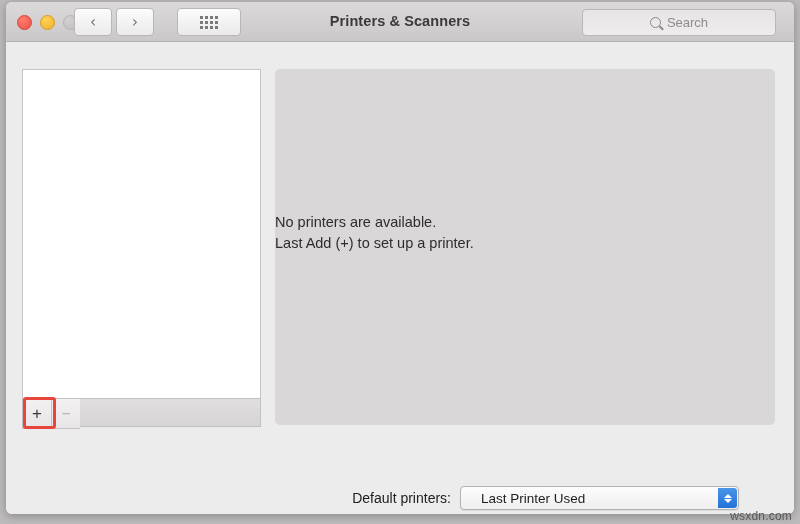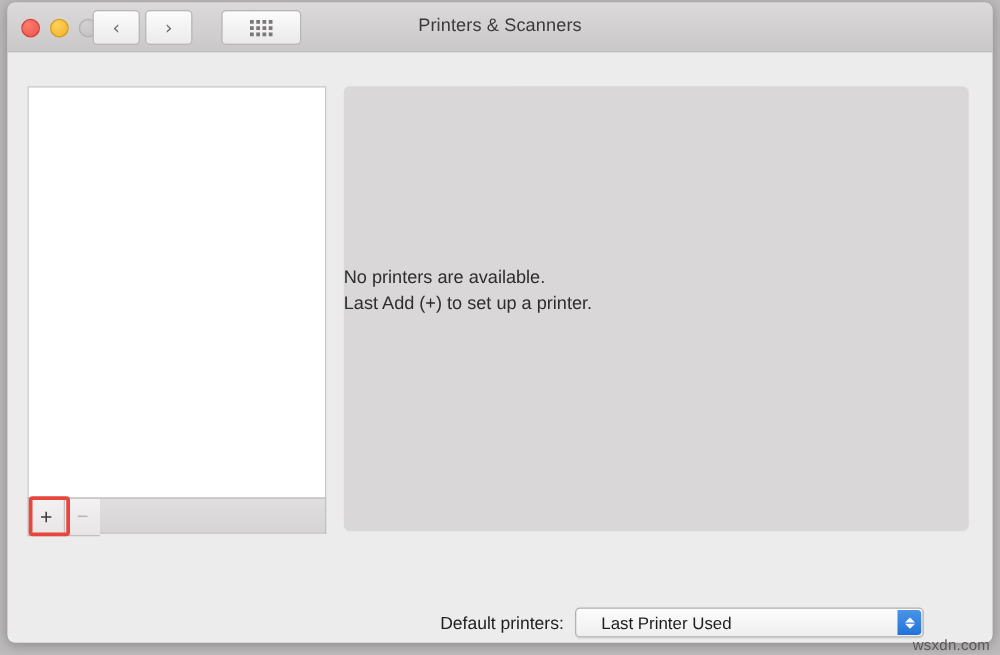--- a/index.html
+++ b/index.html
@@ -94,21 +94,21 @@
   }
   .dots i { display: block; width: 3px; height: 3px; background: #7a7878; }
 
   .wintitle {
     position: absolute;
     left: 0; right: 0;
     top: 11px;
     text-align: center;
     font-size: 14.5px;
     color: #3b3939;
-    font-weight: normal;
+    font-weight: bold;
     letter-spacing: .1px;
   }
 
   .searchfield {
     position: absolute;
     right: 18px;
     top: 7px;
     width: 192px; height: 25px;
     background: linear-gradient(180deg, #e6e4e4, #eeecec);
     border: 1px solid #b9b7b7;
@@ -309,20 +309,24 @@
             <i></i>
           <i></i>
             <i></i>
             <i></i>
             <i></i>
         </span>
       </div>
 
       <div class="wintitle">Printers &amp; Scanners</div>
 
+      <div class="searchfield">
+        <span class="mag"></span>
+        <span class="searchph">Search</span>
+      </div>
     </div>
 
     <div class="content">
 
       <div class="printerlist"></div>
 
       <div class="listtoolbar">
         <div class="lt-btn">+</div>
         <div class="lt-btn minus">−</div>
         <div class="lt-fill"></div>

